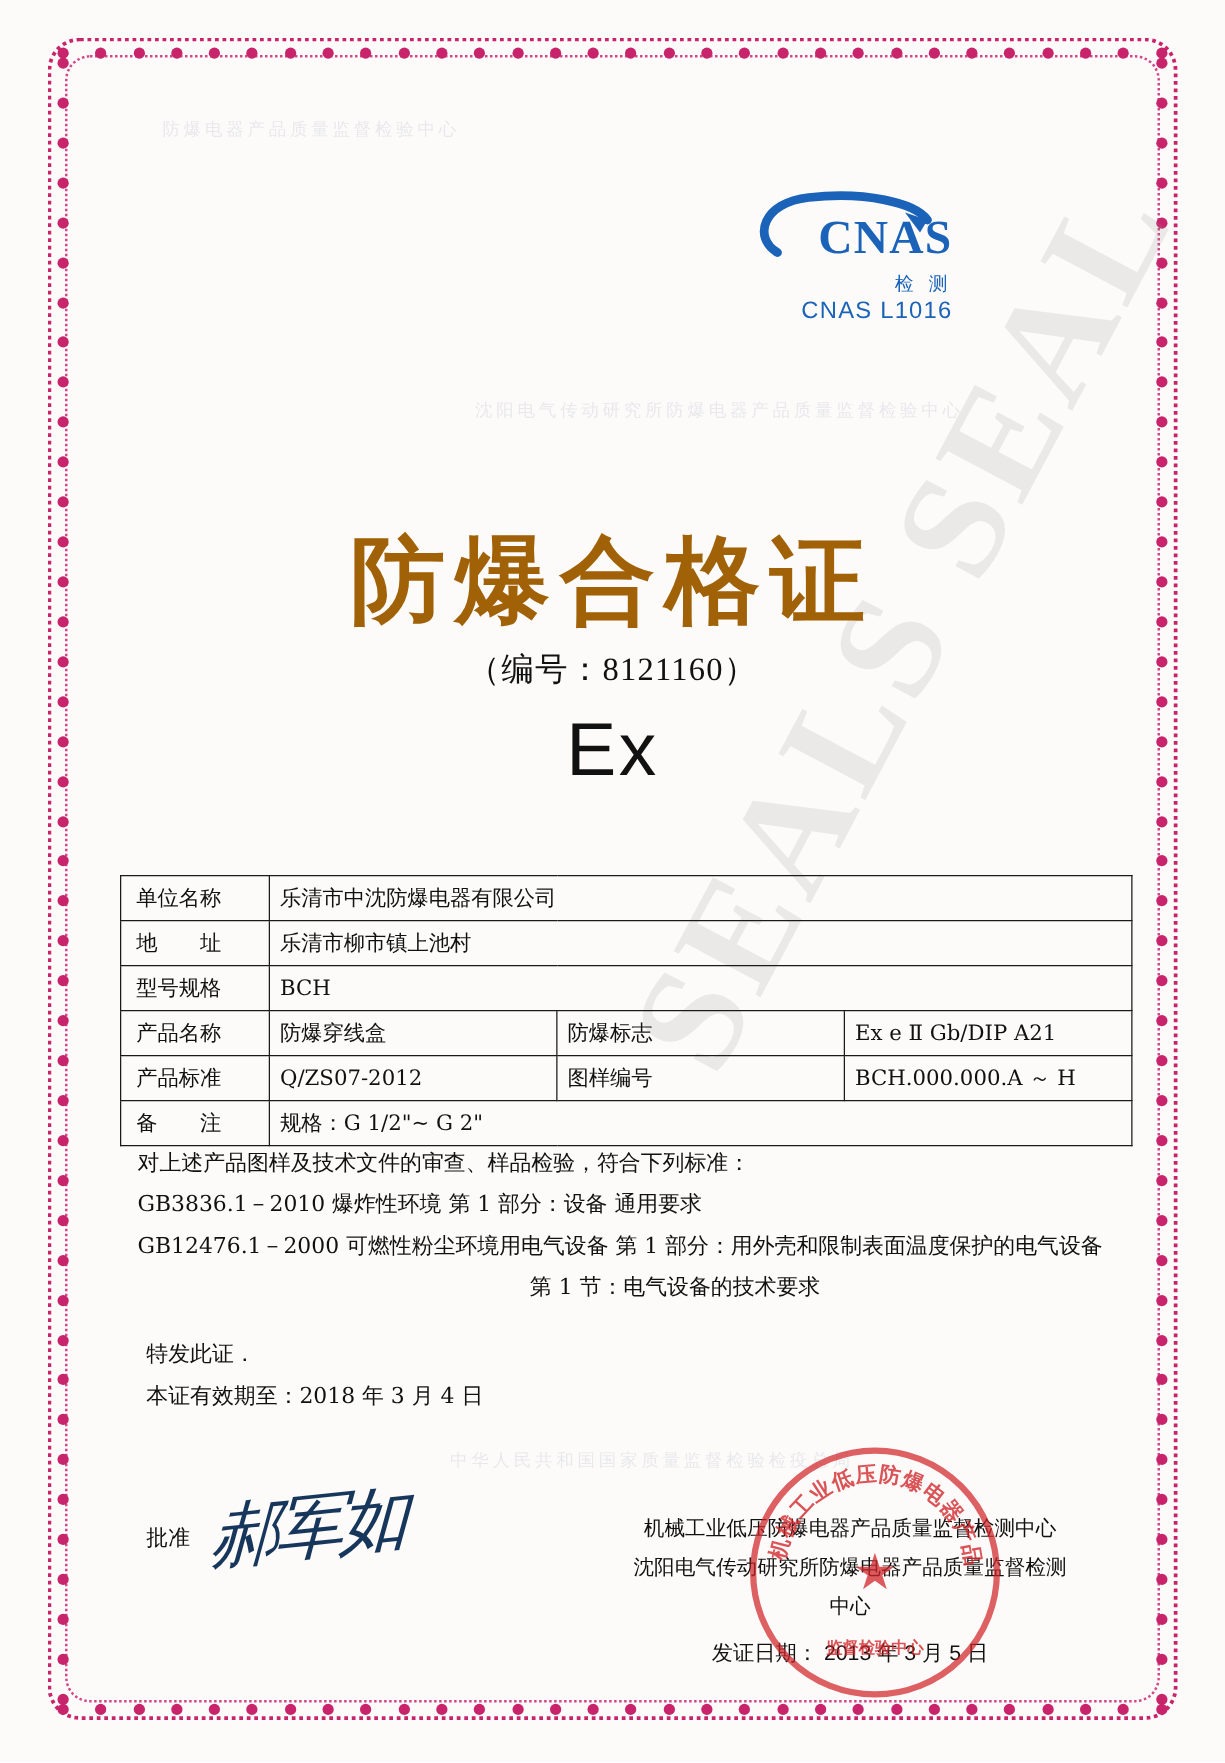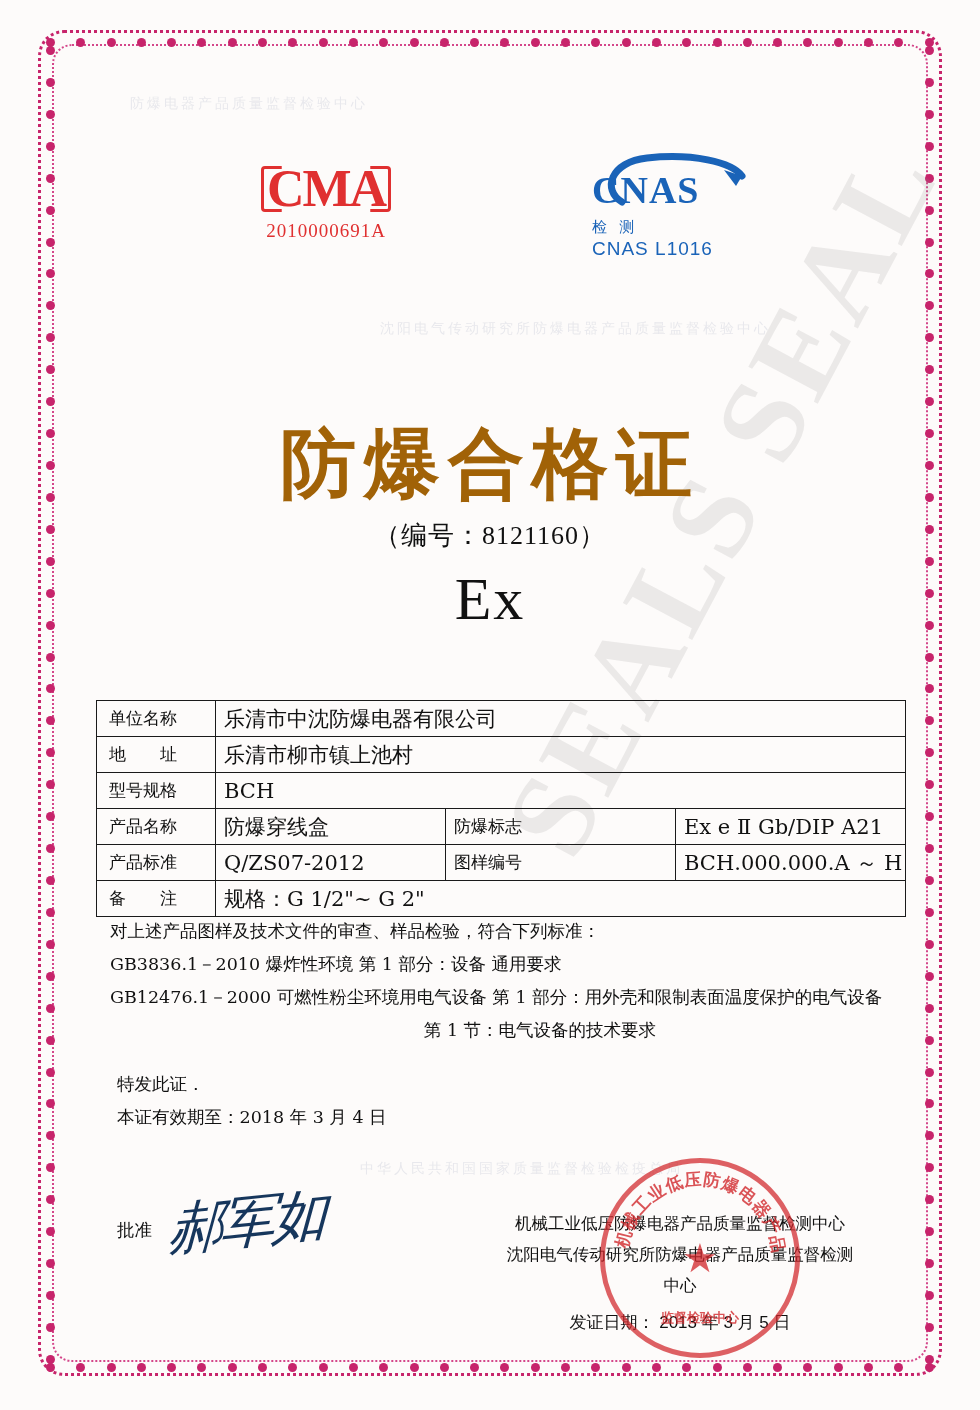--- a/index.html
+++ b/index.html
@@ -120,21 +120,21 @@
     font-size: 19px;
     color: #e03030;
     letter-spacing: 1px;
     margin-top: 2px;
   }
   .cnas-logo {
     position: absolute;
     left: 592px;
     top: 0px;
     width: 170px;
-    text-align: left;
+    text-align: right;
   }
   .cnas-swoosh {
     position: relative;
     height: 70px;
   }
   .cnas-word {
     position: absolute;
     left: 0; right: 0; top: 18px;
     font-family: "Liberation Serif", serif;
     font-size: 38px;
@@ -174,21 +174,21 @@
     line-height: 88px;
   }
   .cert-number {
     font-family: "Liberation Serif", serif;
     font-size: 26px;
     color: #111;
     margin-top: 10px;
     letter-spacing: 1px;
   }
   .ex-mark {
-    font-family: Liberation Serif, serif;
+    font-family: Liberation Sans, sans-serif;
     font-size: 60px;
     color: #111;
     margin-top: 12px;
     letter-spacing: 2px;
   }
 
   
   .info-table {
     position: absolute;
     left: 96px;
@@ -205,21 +205,21 @@
     font-size: 17px;
     color: #111;
     vertical-align: middle;
     white-space: nowrap;
   }
   td.lbl {
     width: 98px;
     letter-spacing: 0px;
     padding-left: 12px;
   }
-  td.val { font-size: 21px; }
+  td.val { font-size: 17px; }
   td.lbl2 { width: 100px; }
 
   
   .standards {
     position: absolute;
     left: 110px;
     top: 915px;
     width: 800px;
     font-family: "DejaVu Serif", "Liberation Serif", serif;
     font-size: 17.5px;
@@ -474,24 +474,20 @@
       <span class="dot"></span>
   </div>
 
   <div class="ghost-text" style="left:130px; top:95px;">防爆电器产品质量监督检验中心</div>
   <div class="ghost-text" style="left:380px; top:320px;">沈阳电气传动研究所防爆电器产品质量监督检验中心</div>
   <div class="ghost-text" style="left:360px; top:1160px;">中华人民共和国国家质量监督检验检疫总局</div>
 
   <div class="watermark">SEALS SEAL</div>
 
   <div class="logos">
-    <div class="cma-logo">
-      <div class="cma-mark">CMA</div>
-      <div class="cma-code">2010000691A</div>
-    </div>
     <div class="cnas-logo">
       <div class="cnas-swoosh">
         <svg width="170" height="70" viewBox="0 0 170 70">
           <path d="M30 52 C10 40, 18 12, 55 8 C100 3, 140 12, 150 26" fill="none" stroke="#1a63b8" stroke-width="7" stroke-linecap="round"></path>
           <path d="M150 26 L132 20 L144 36 Z" fill="#1a63b8"></path>
         </svg>
         <div class="cnas-word">CNAS</div>
       </div>
       <div class="cnas-cn">检 测</div>
       <div class="cnas-id">CNAS L1016</div>

